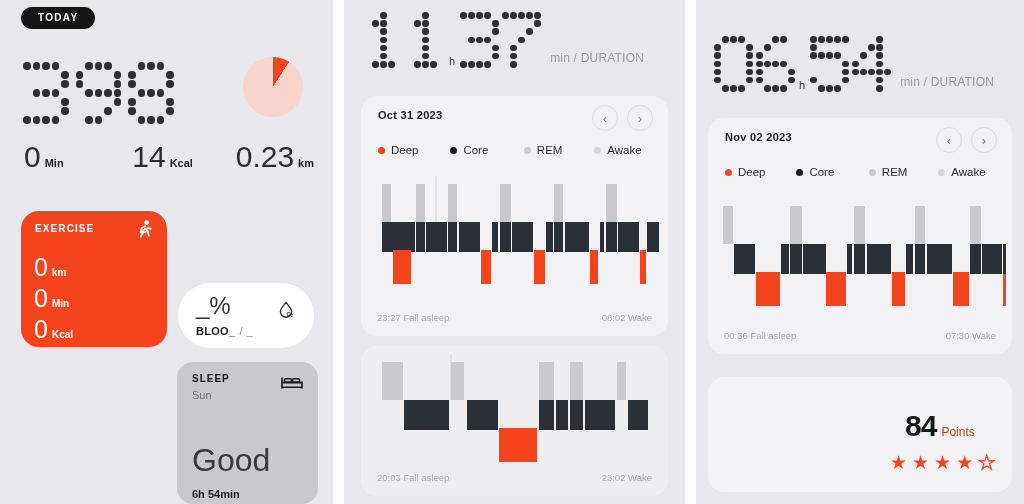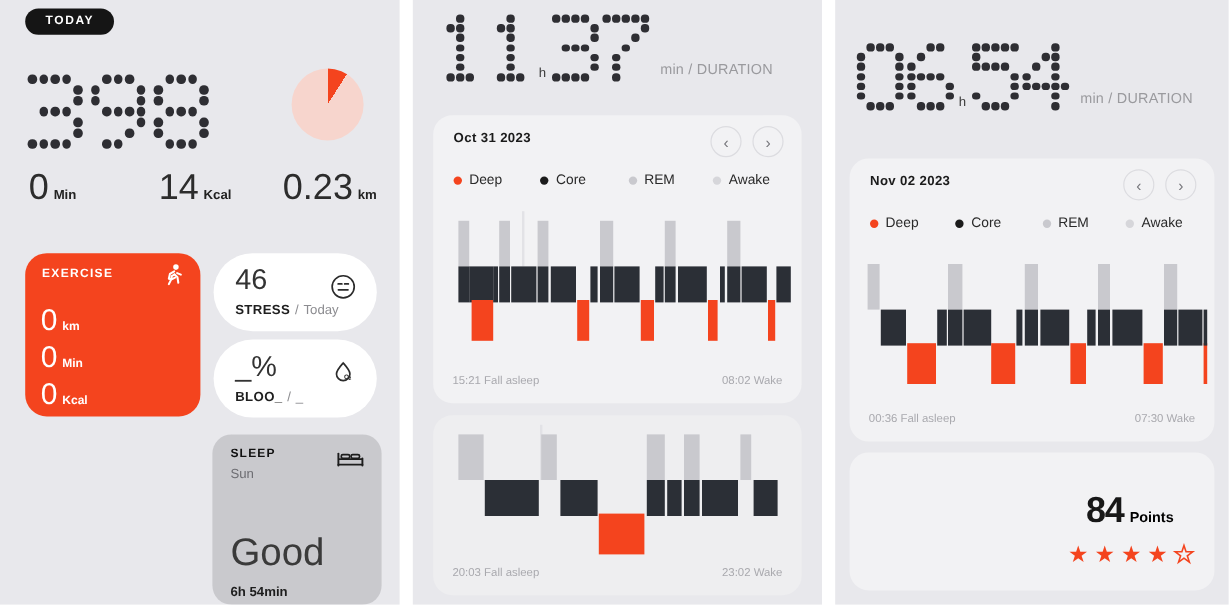--- a/index.html
+++ b/index.html
@@ -140,21 +140,21 @@
   #quality-card {
     position: absolute; left: 12px; top: 377px; width: 304px; height: 115px;
     background: #f2f2f4; border-radius: 16px;
   }
   #quality-card .qtext {
     position: absolute; left: 19px; top: 27px; width: 165px;
     font-size: 11.5px; line-height: 16.5px; color: #a8a8ad;
   }
   #quality-card .qscore { position: absolute; left: 197px; top: 32px; display: flex; align-items: baseline; }
   #quality-card .qscore .n { font-size: 30px; color: #171717; font-weight: bold; letter-spacing: -1px; }
-  #quality-card .qscore .p { font-size: 12px; color: #000000; font-weight: bold; margin-left: 5px; }
+  #quality-card .qscore .p { font-size: 12px; color: #c2410c; font-weight: normal; margin-left: 5px; }
   #quality-card .stars { position: absolute; left: 182px; top: 76px; display: flex; gap: 5px; }
   .star { font-size: 19px; line-height: 1; color: #f4441e; }
   .star.empty { color: transparent; -webkit-text-stroke: 1.3px #f4441e; }
 </style>
 </head>
 <body>
 
 <div class="screen">
 
   <div class="panel" id="panel-activity">
@@ -312,34 +312,20 @@
           <span class="v">0</span>
           <span class="u">Min</span>
         </div>
         <div class="m">
           <span class="v">0</span>
           <span class="u">Kcal</span>
         </div>
       </div>
     </div>
 
-    <div class="card pill-card" id="stress-card">
-      <div class="big">46</div>
-      <div class="sub">
-        <b>STRESS</b><span style="margin:0 4px">/</span><span>Today</span>
-      </div>
-      <div class="ic">
-        <svg width="24" height="24" viewBox="0 0 24 24" fill="none">
-          <circle cx="12" cy="12" r="9.2" stroke="#2b2b2b" stroke-width="1.4"></circle>
-          <path d="M8 14.5h8" stroke="#2b2b2b" stroke-width="1.4" stroke-linecap="round"></path>
-          <path d="M7.8 9.6h3.1" stroke="#2b2b2b" stroke-width="1.4" stroke-linecap="round"></path>
-          <path d="M13.2 9.6h3.1" stroke="#2b2b2b" stroke-width="1.4" stroke-linecap="round"></path>
-        </svg>
-      </div>
-    </div>
 
     <div class="card pill-card" id="spo2-card">
       <div class="big">_%</div>
       <div class="sub">
         <b>BLOO_</b><span style="margin:0 4px">/</span><span>_</span>
       </div>
       <div class="ic">
         <svg width="24" height="24" viewBox="0 0 24 24" fill="none">
           <path d="M12 3.5c3.2 3.6 5.6 6.2 5.6 9.1a5.6 5.6 0 0 1-11.2 0c0-2.9 2.4-5.5 5.6-9.1z" stroke="#2b2b2b" stroke-width="1.4" fill="none"></path>
           <text x="12.6" y="16.6" font-family="Liberation Sans, sans-serif" font-size="5.4" font-weight="bold" fill="#2b2b2b">O</text>
@@ -577,21 +563,21 @@
           <div class="bar" style="left: 181.45px; top: 46px; width: 8.595px; height: 30px; background: rgb(43, 47, 54);"></div>
           <div class="bar" style="left: 191.955px; top: 46px; width: 23.875px; height: 30px; background: rgb(43, 47, 54);"></div>
           <div class="bar" style="left: 216.785px; top: 74px; width: 8.595px; height: 34px; background: rgb(244, 68, 30);"></div>
           <div class="bar" style="left: 227.29px; top: 46px; width: 3.82px; height: 30px; background: rgb(43, 47, 54);"></div>
           <div class="bar" style="left: 233.02px; top: 8px; width: 10.505px; height: 38px; background: rgb(201, 201, 206);"></div>
           <div class="bar" style="left: 233.02px; top: 46px; width: 10.505px; height: 30px; background: rgb(43, 47, 54);"></div>
           <div class="bar" style="left: 245.435px; top: 46px; width: 21.01px; height: 30px; background: rgb(43, 47, 54);"></div>
           <div class="bar" style="left: 267.4px; top: 74px; width: 5.73px; height: 34px; background: rgb(244, 68, 30);"></div>
           <div class="bar" style="left: 274.085px; top: 46px; width: 11.46px; height: 30px; background: rgb(43, 47, 54);"></div>
         </div>
-      <div class="hy-label" style="left:16px; top:216px;">15:21 Fall asleep</div>
+      <div class="hy-label" style="left:16px; top:216px;">23:27 Fall asleep</div>
       <div class="hy-label" style="right:16px; top:216px;">08:02 Wake</div>
     </div>
 
     <div class="sleep-card" style="left:17px; top:346px; width:307px; height:150px; background:#eeeef0;">
       <div class="hypno" id="hypno-a2" style="left:12px; top:8px; width:300px; height:110px;">
           <div class="bar" style="left: 77px; top: 0px; width: 2px; height: 46px; background: rgb(226, 226, 230);"></div>
           <div class="bar" style="left: 9px; top: 8px; width: 21px; height: 38px; background: rgb(201, 201, 206);"></div>
           <div class="bar" style="left: 31px; top: 46px; width: 45px; height: 30px; background: rgb(43, 47, 54);"></div>
           <div class="bar" style="left: 78px; top: 8px; width: 13px; height: 38px; background: rgb(201, 201, 206);"></div>
           <div class="bar" style="left: 94px; top: 46px; width: 31px; height: 30px; background: rgb(43, 47, 54);"></div>
@@ -764,21 +750,21 @@
             <span class="dot" style="width: 6.5px; height: 6.5px; background: transparent;"></span>
             <span class="dot" style="width: 6.5px; height: 6.5px; background: transparent;"></span>
             <span class="dot" style="width: 6.5px; height: 6.5px; background: transparent;"></span>
             <span class="dot" style="width: 6.5px; height: 6.5px; background: rgb(46, 46, 51);"></span>
             <span class="dot" style="width: 6.5px; height: 6.5px; background: transparent;"></span>
           </div>
         </div>
       <span class="dur-tail">min / DURATION</span>
     </div>
 
-    <div class="sleep-card" style="left:12px; top:132px; width:304px; height:236px;">
+    <div class="sleep-card" style="left:12px; top:118px; width:304px; height:236px;">
       <div class="sc-head">Nov 02  2023</div>
       <div class="sc-nav" style="right:15px; top:9px;">
         <div class="navbtn">‹</div>
         <div class="navbtn">›</div>
       </div>
       <div class="legend" id="legend-b" style="left:17px; top:48px; width:272px;">
           <div class="li" style="width: 73px;">
             <span class="dot2" style="background: rgb(244, 68, 30);"></span>
             <span>Deep</span>
           </div>

